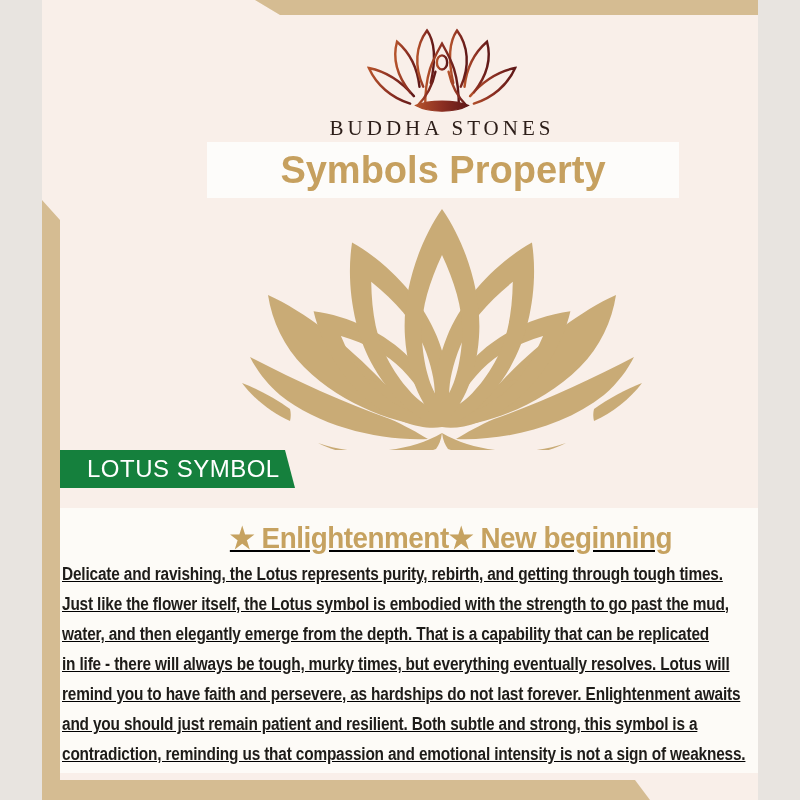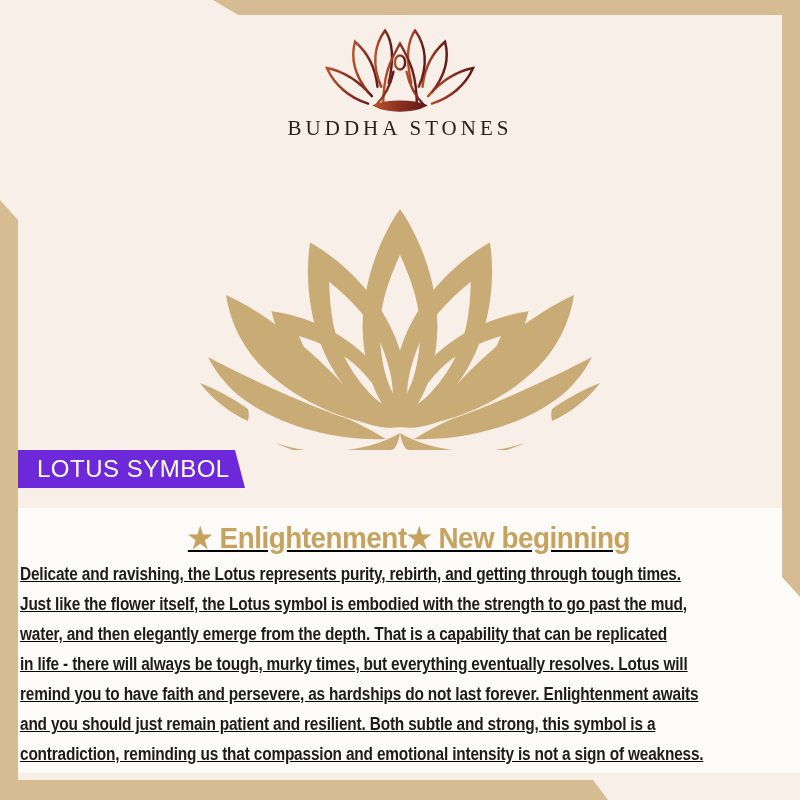--- a/index.html
+++ b/index.html
@@ -1,18 +1,18 @@
 <!DOCTYPE html>
 <html><head>
 <meta charset="utf-8">
 <style>
   html,body{margin:0;padding:0;background:#e8e4e0;}
   *{box-sizing:border-box;}
   .canvas{
-    position:relative;width:800px;height:800px;margin:0 auto;
+    position:relative;width:716px;height:800px;margin:0 auto;
     background:#f9efe9;overflow:hidden;
     font-family:"Liberation Sans",sans-serif;
   }
   
   .frame{position:absolute;inset:0;background:#d5bc92;}
   .frame-top-right{clip-path:polygon(213px 0,800px 0,800px 597px,782px 577px,782px 15px,238px 15px);}
   .frame-left-bottom{clip-path:polygon(0 200px,18px 220px,18px 780px,593px 780px,608px 800px,0 800px);}
   
   .logo{position:absolute;left:325px;top:20px;width:150px;height:96px;}
   .brand-name{
@@ -25,22 +25,22 @@
     position:absolute;left:165px;top:142px;width:472px;height:56px;
     background:#fdfcfa;display:flex;align-items:center;justify-content:center;
   }
   .title-box h1{
     margin:0;font-size:38px;font-weight:700;color:#c6a05f;letter-spacing:0;
   }
   
   .hero-lotus{position:absolute;left:190px;top:198px;width:420px;height:252px;}
   
   .ribbon{
-    position:absolute;left:10px;top:450px;width:235px;height:38px;
-    background:#6d28d9;clip-path:polygon(0 0,225px 0,235px 38px,0 38px);
+    position:absolute;left:18px;top:450px;width:235px;height:38px;
+    background:#15803d;clip-path:polygon(0 0,225px 0,235px 38px,0 38px);
     display:flex;align-items:center;
   }
   .ribbon span{
     padding-left:27px;color:#ffffff;font-size:24px;font-weight:400;letter-spacing:0.5px;
   }
   
   .panel{
     position:absolute;left:18px;top:508px;width:782px;height:265px;
     background:#fdfbf7;
     text-decoration:underline;
@@ -87,20 +87,23 @@
 
       <path d="M73,54 C70,68 64,80 54,90"></path>
       <path d="M87,54 C90,68 96,80 106,90"></path>
 
       <path d="M52,90 C66,98 94,98 108,90 C94,84 66,84 52,90 Z" fill="url(#lg)" stroke-width="1.5"></path>
     </g>
   </svg>
 
   <div class="brand-name">BUDDHA STONES</div>
 
+  <div class="title-box">
+    <h1>Symbols Property</h1>
+  </div>
 
   <svg class="hero-lotus" viewBox="0 0 420 250">
     <defs>
       <path id="p" fill="#c9ab76" fill-rule="evenodd" d="M0,-216 C-25,-180 -40,-130 -37,-88 C-34,-45 -18,-14 0,0 C18,-14 34,-45 37,-88 C40,-130 25,-180 0,-216 Z
            M0,-170 C-14,-140 -22,-112 -20,-85 C-18,-55 -10,-32 0,-22 C10,-32 18,-55 20,-85 C22,-112 14,-140 0,-170 Z"></path>
       <path id="tip" fill="#c9ab76" d="M0,-200 C-16,-162 -24,-120 -20,-80 C-15,-42 -7,-15 0,0 C7,-15 15,-42 20,-80 C24,-120 16,-162 0,-200 Z"></path>
       <g id="leaves">
         <path fill="#c9ab76" d="M204,228 C168,226 112,208 72,168 C52,148 40,122 36,96 C72,112 116,146 150,182 C172,205 192,220 204,228 Z"></path>
         <path fill="#c9ab76" d="M196,240 C148,242 88,228 48,196 C34,184 24,170 18,158 C60,180 112,204 158,220 C172,226 186,234 196,240 Z"></path>
         <path fill="#c9ab76" d="M58,222 C40,214 22,200 10,184 C26,190 44,200 58,210 C59,214 59,218 58,222 Z"></path>

